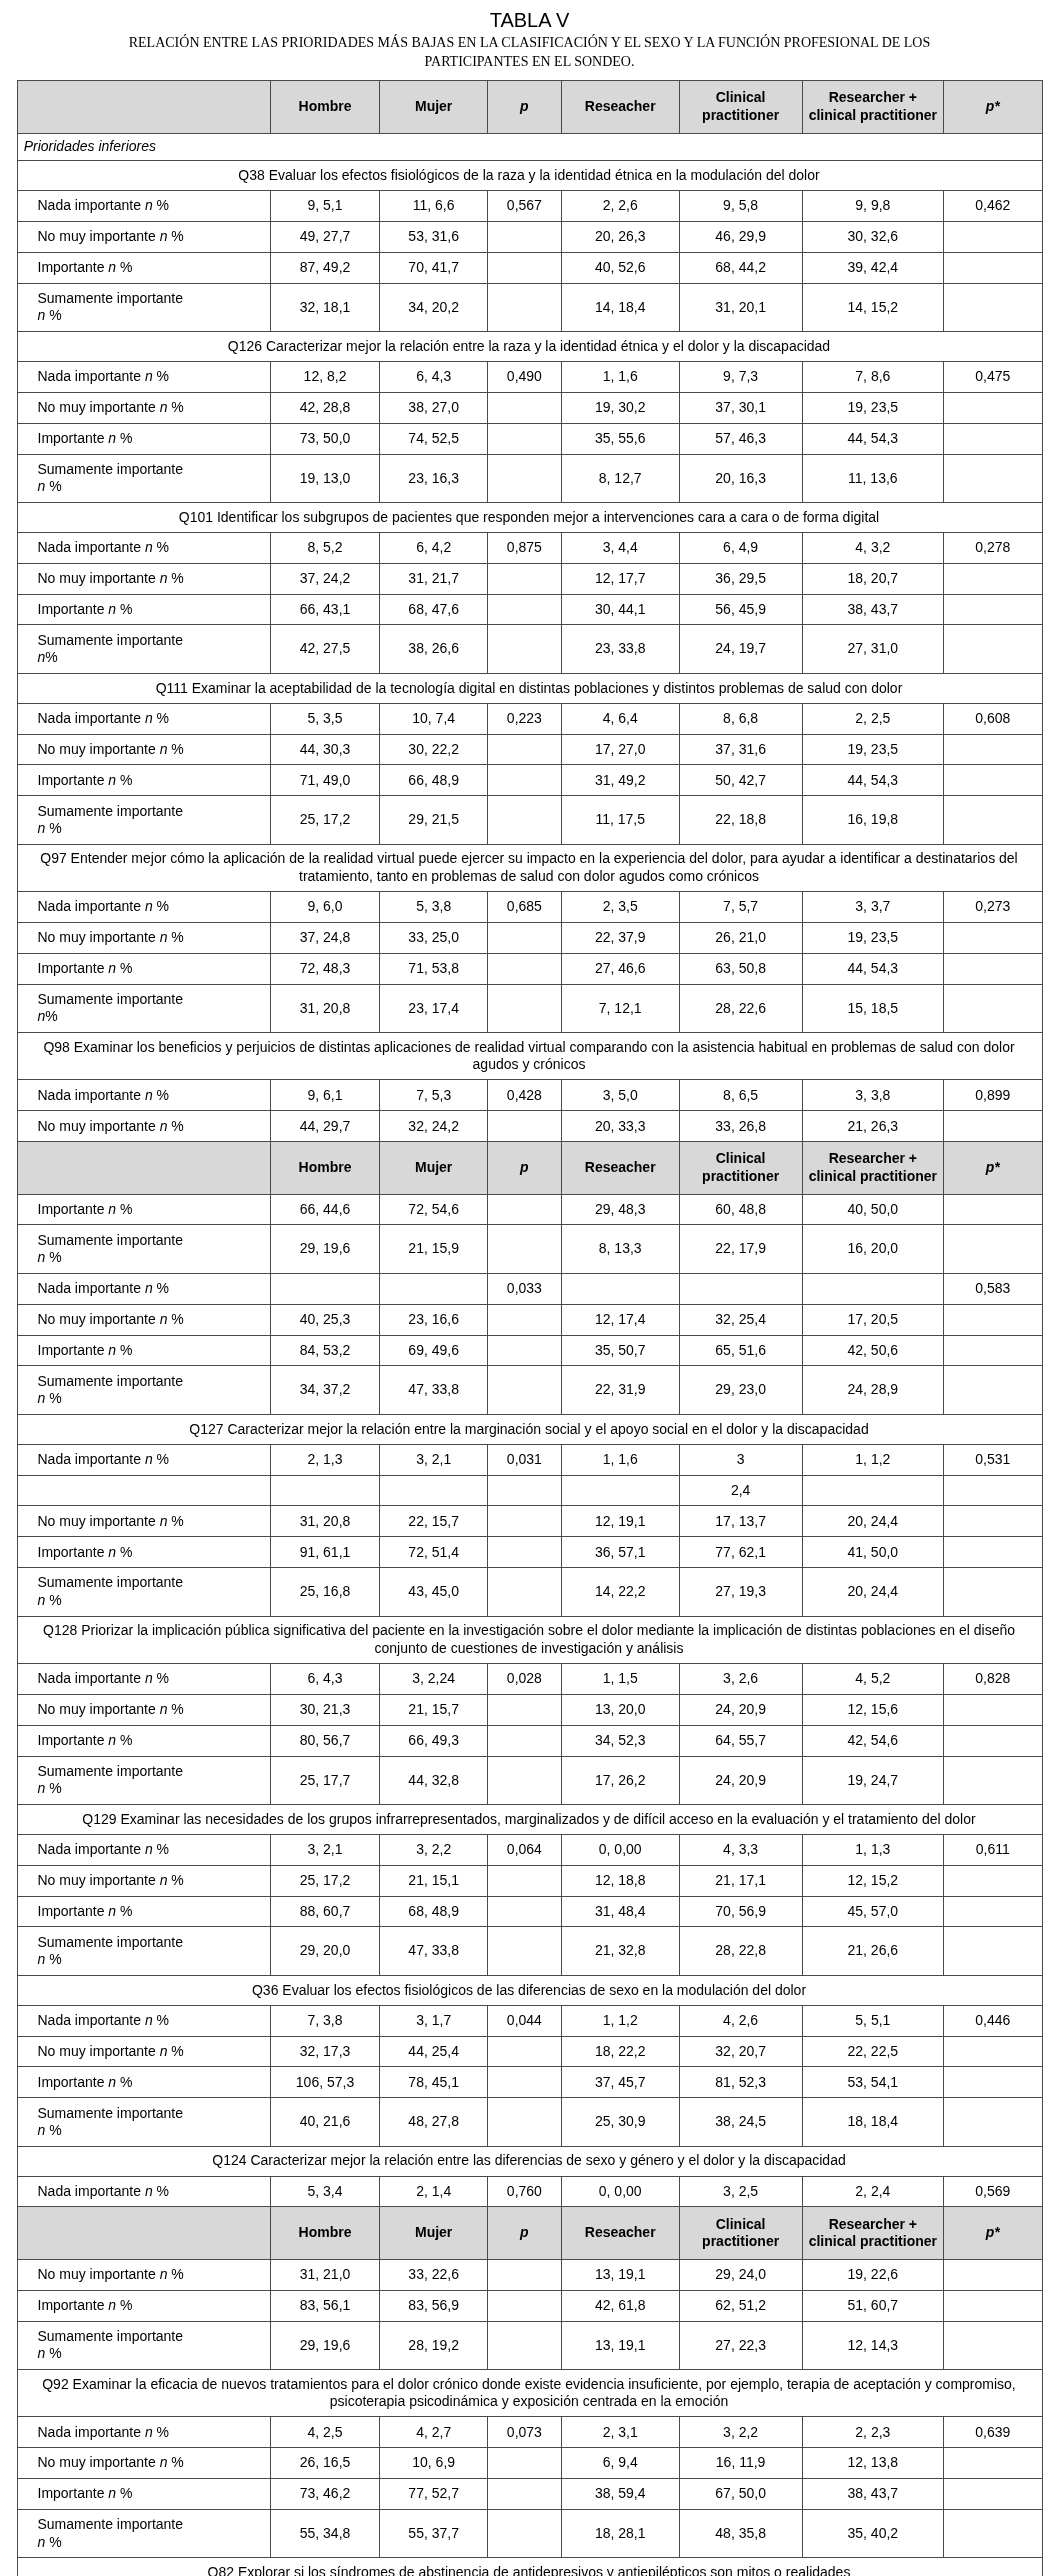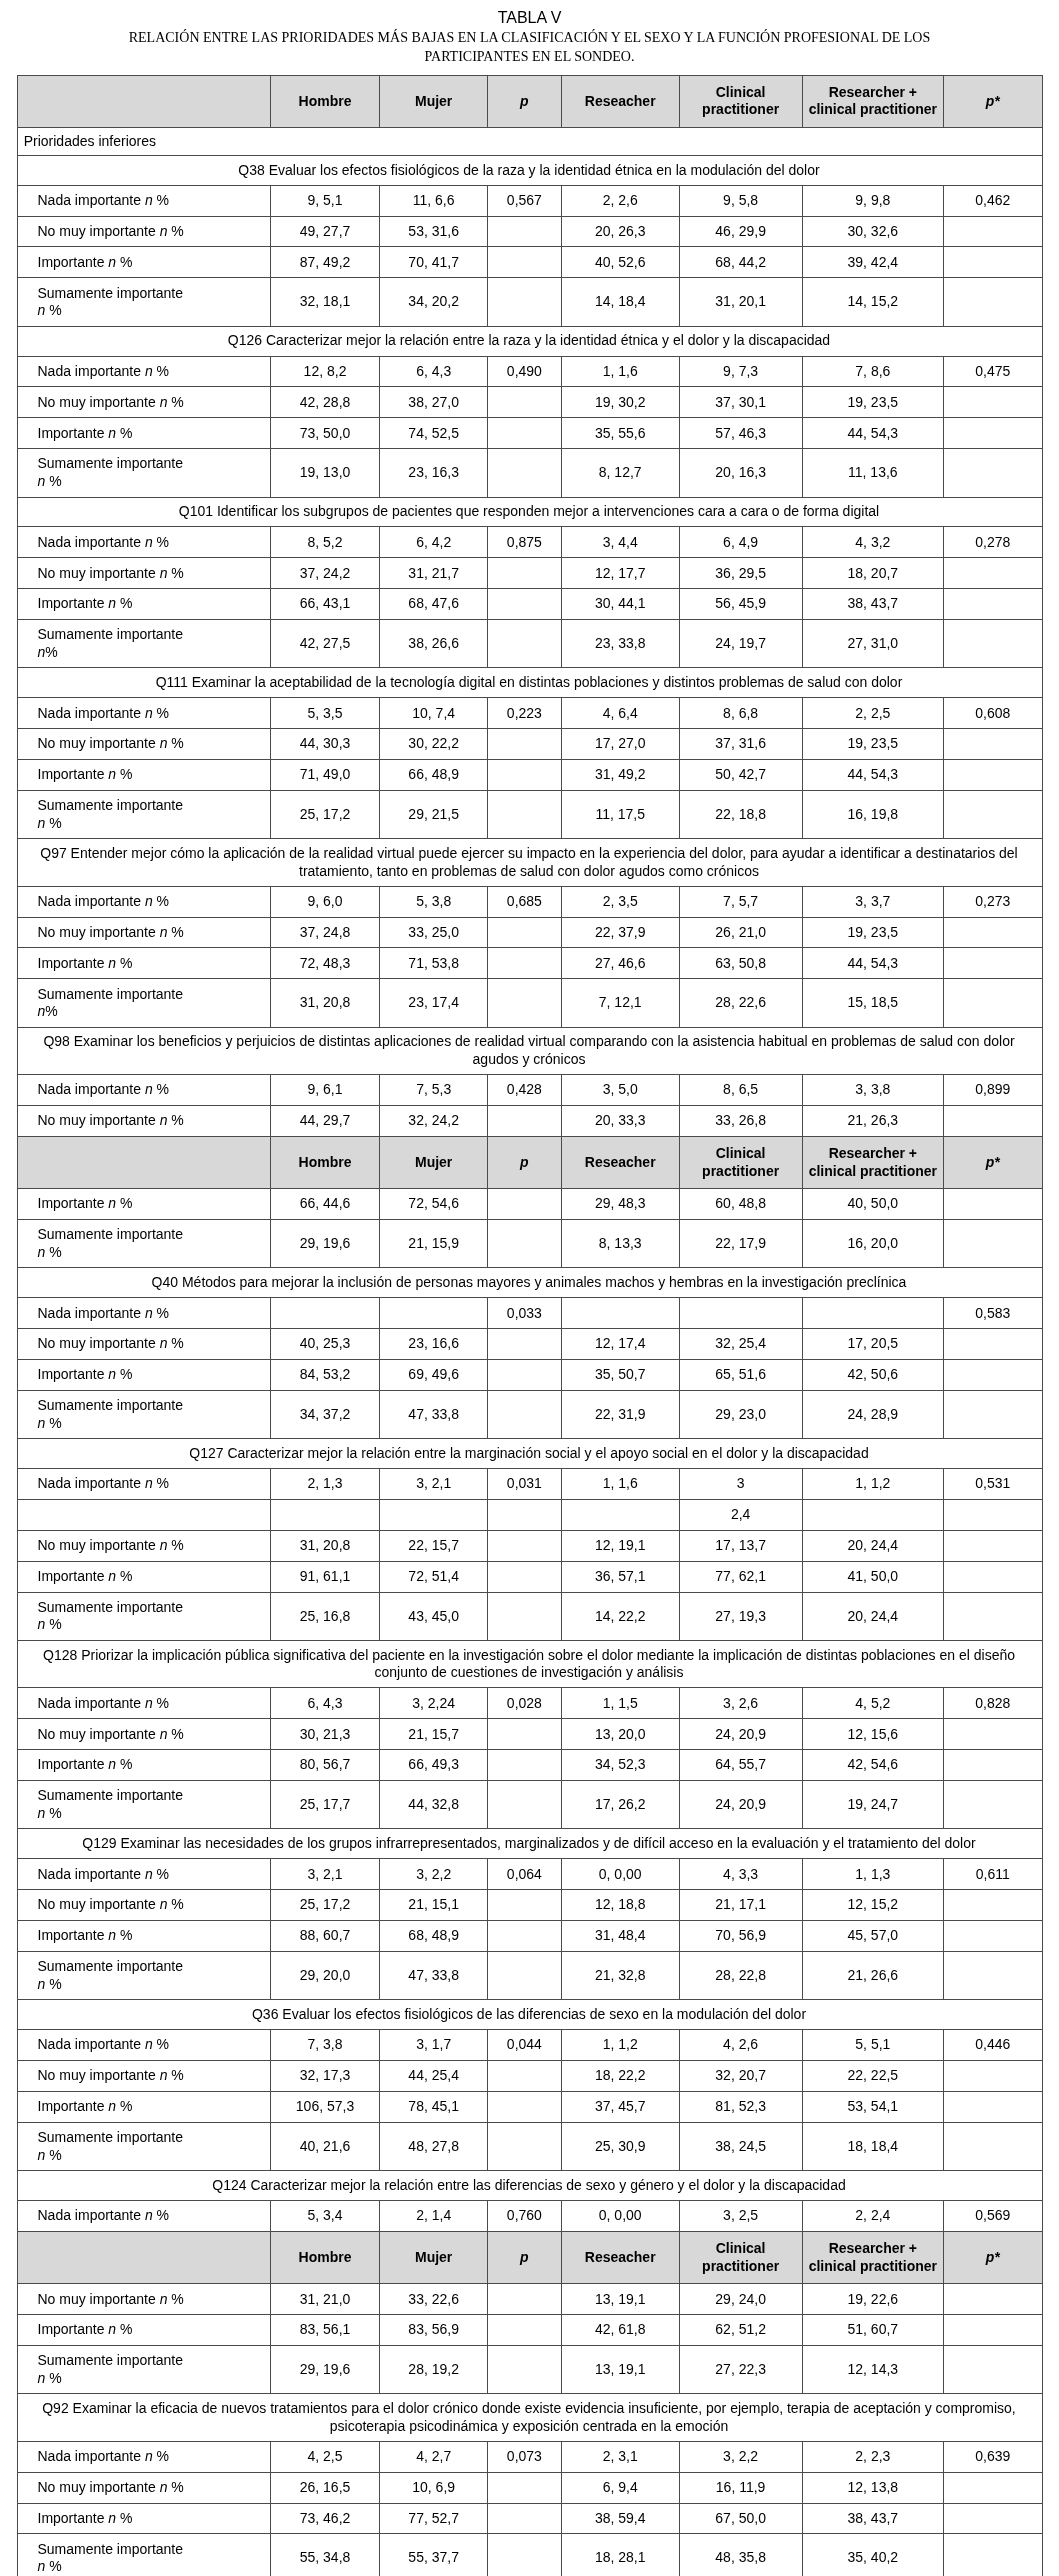--- a/index.html
+++ b/index.html
@@ -1,33 +1,33 @@
 <!DOCTYPE html>
 <html lang="es" style="font-size:8.2px"><head>
 <meta charset="utf-8">
 <style>
   html, body { margin: 0; padding: 0; background: #ffffff; }
   body { font-family: "Liberation Sans", sans-serif; color: #000; }
   .page { width: 1059px; box-sizing: border-box; padding: 7.2px 16.5px 20.6px 16.5px; }
 
   .title-block { text-align: center; margin-bottom: 8.2px; }
-  .title-label { font-size: 16px; line-height: 1.35; }
+  .title-label { font-size: 20px; line-height: 1.35; }
   .title-caption { font-size: 14px; line-height: 1.35; max-width: 804px; margin: 0 auto; font-family: Liberation Serif, serif; }
 
   table.results { width: 100%; border-collapse: collapse; table-layout: fixed; border: 1.5px solid #444; }
   th, td { border: 1px solid #4a4a4a; font-size: 14px; line-height: 1.25; vertical-align: middle; box-sizing: border-box; }
 
   .header-row th { background: #d8d8d8; font-weight: bold; text-align: center; padding: 8.2px 3.1px; }
   .header-row .c-p, .header-row .c-pstar { font-style: italic; }
 
   .data-row td { text-align: center; padding: 6.2px 4.1px; }
   .data-row td.c-label { text-align: left; padding-left: 20px; padding-right: 5.2px; white-space: pre-line; }
 
   .question-row td { text-align: center; padding: 5.7px 8.2px 5.7px 7.2px; }
-  .subhead-row td { text-align: left; padding: 4.6px 8.2px 4.6px 6.2px; }
+  .subhead-row td { text-align: left; font-style: italic; padding: 4.6px 8.2px 4.6px 6.2px; }
 </style>
 </head>
 <body>
 
 <div class="page">
 
   <div class="title-block">
     <div class="title-label">TABLA V</div>
     <div class="title-caption">RELACIÓN ENTRE LAS PRIORIDADES MÁS BAJAS EN LA CLASIFICACIÓN Y EL SEXO Y LA FUNCIÓN PROFESIONAL DE LOS PARTICIPANTES EN EL SONDEO.</div>
   </div>
@@ -324,23 +324,20 @@
           <td class="c-label nlabel">Sumamente importante
 <i>n</i> %</td>
           <td class="c-hombre">29, 19,6</td>
           <td class="c-mujer">21, 15,9</td>
           <td class="c-p"></td>
           <td class="c-res">8, 13,3</td>
           <td class="c-clin">22, 17,9</td>
           <td class="c-resclin">16, 20,0</td>
           <td class="c-pstar"></td>
         </tr>
-        <tr class="question-row">
-          <td colspan="8">Q40 Métodos para mejorar la inclusión de personas mayores y animales machos y hembras en la investigación preclínica</td>
-        </tr>
         <tr class="data-row">
           <td class="c-label nlabel">Nada importante <i>n</i> %</td>
           <td class="c-hombre"></td>
           <td class="c-mujer"></td>
           <td class="c-p">0,033</td>
           <td class="c-res"></td>
           <td class="c-clin"></td>
           <td class="c-resclin"></td>
           <td class="c-pstar">0,583</td>
         </tr>

